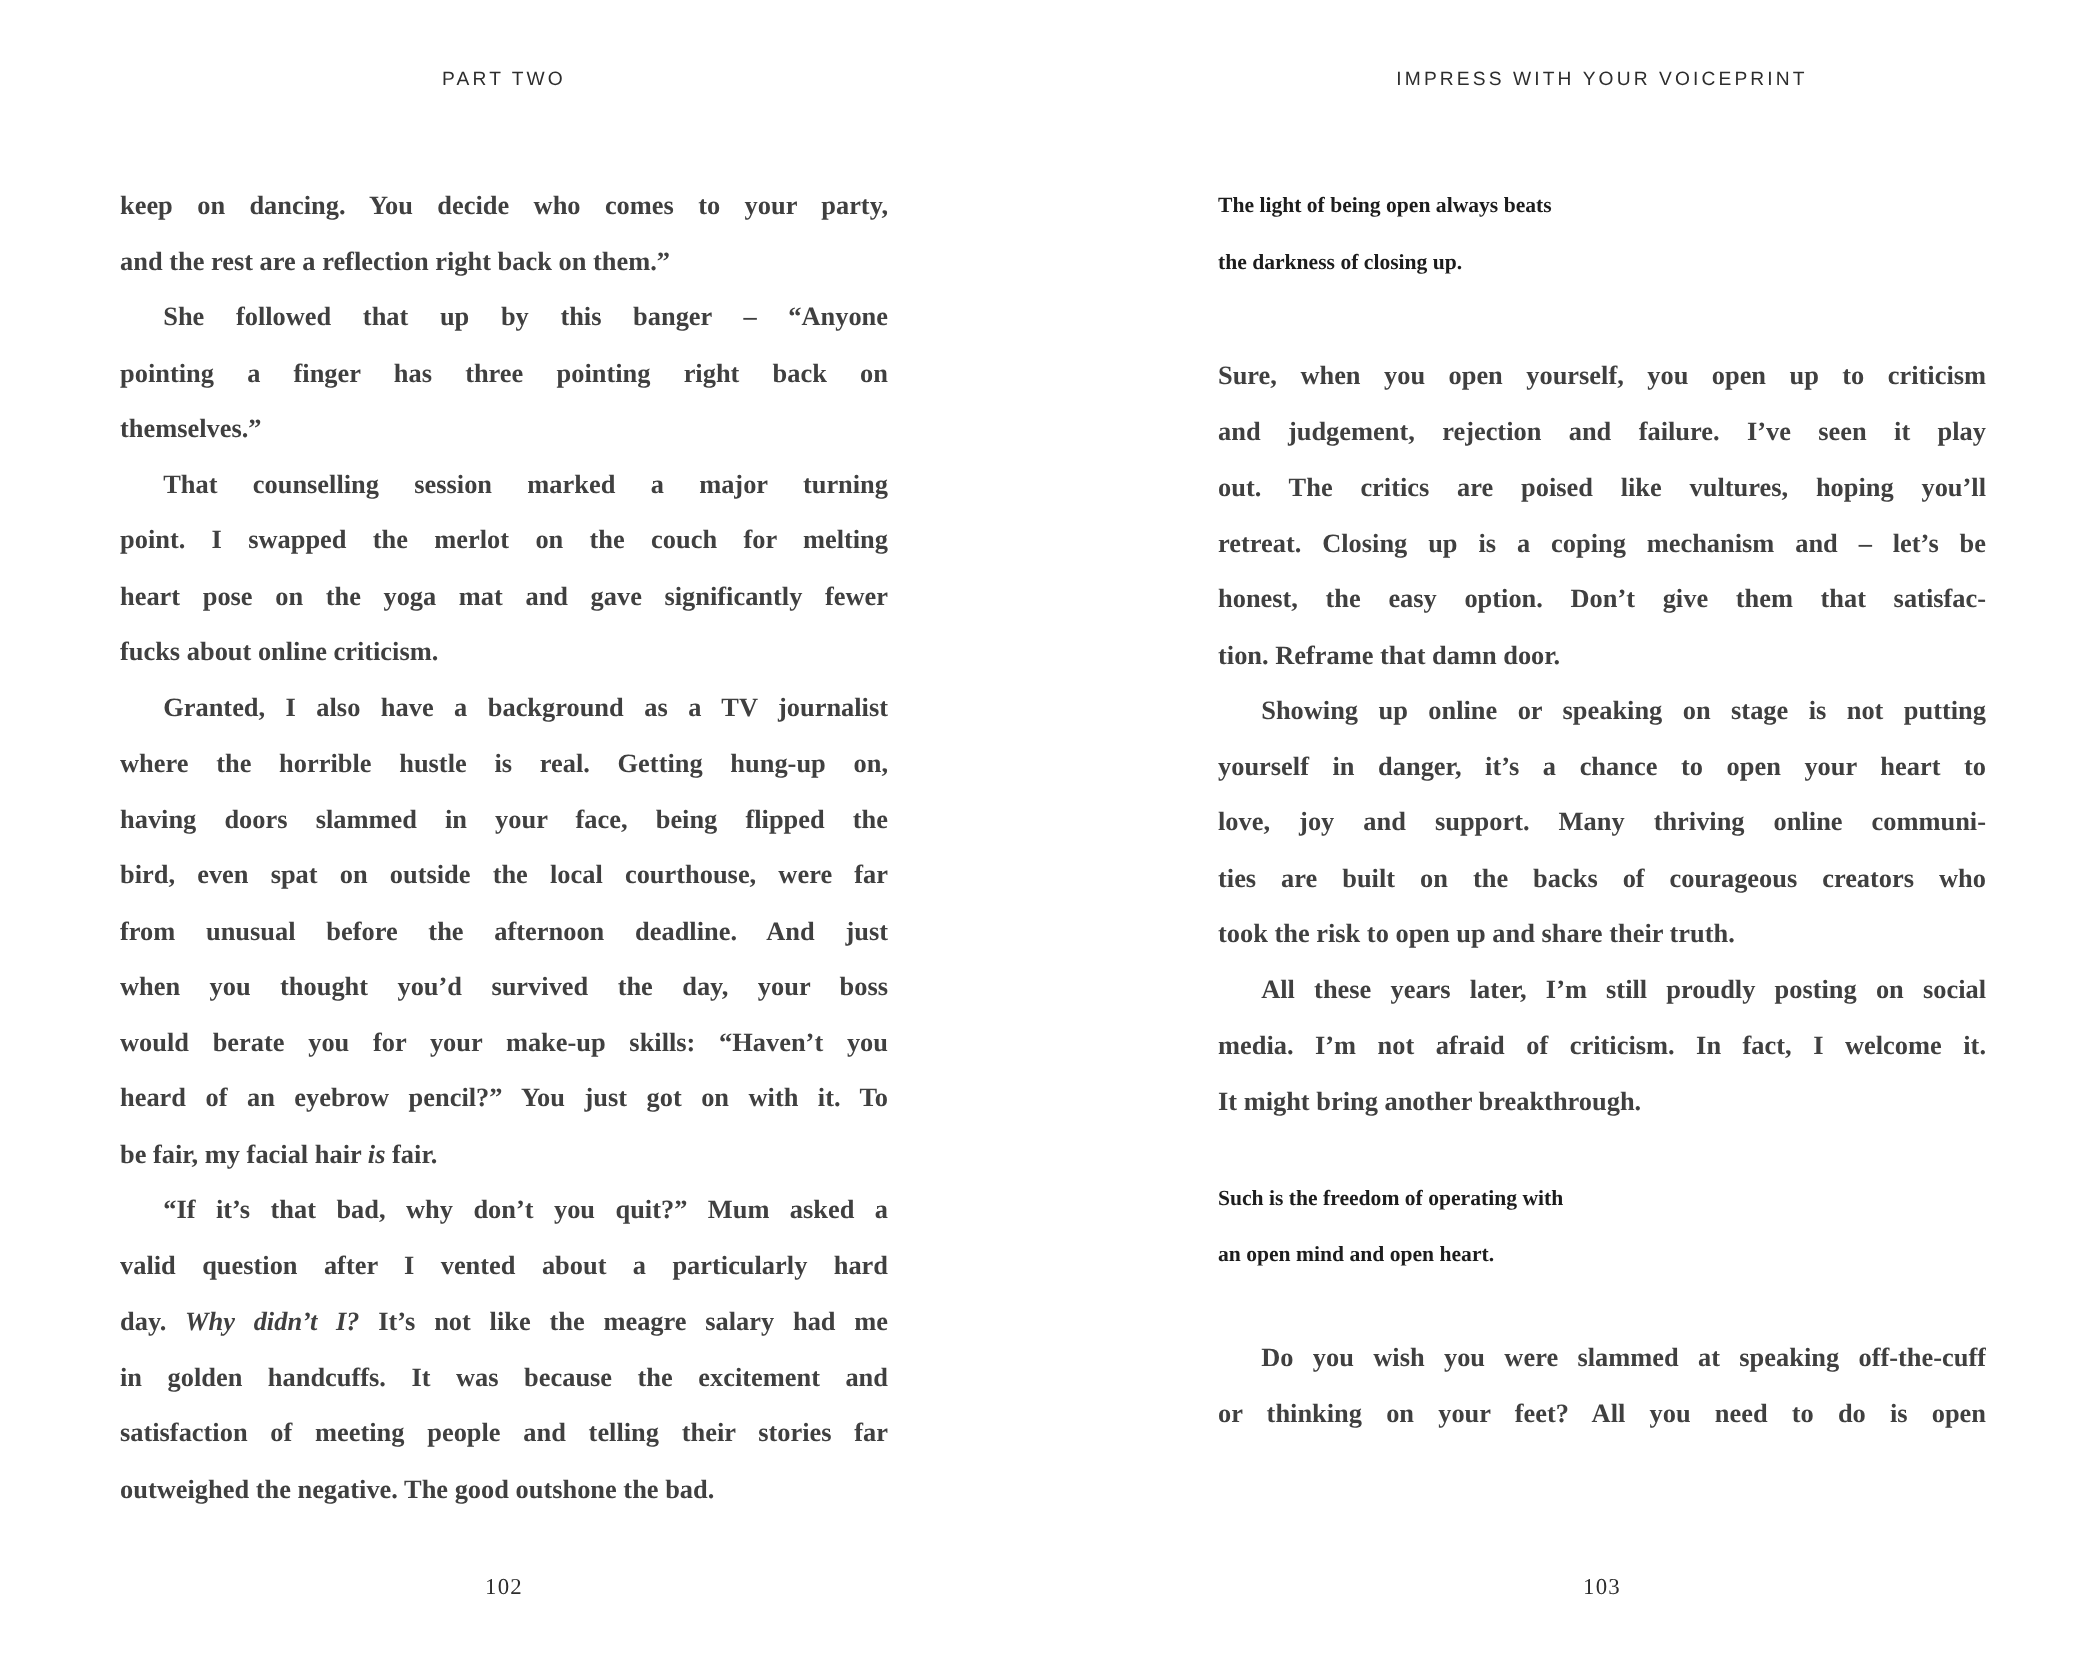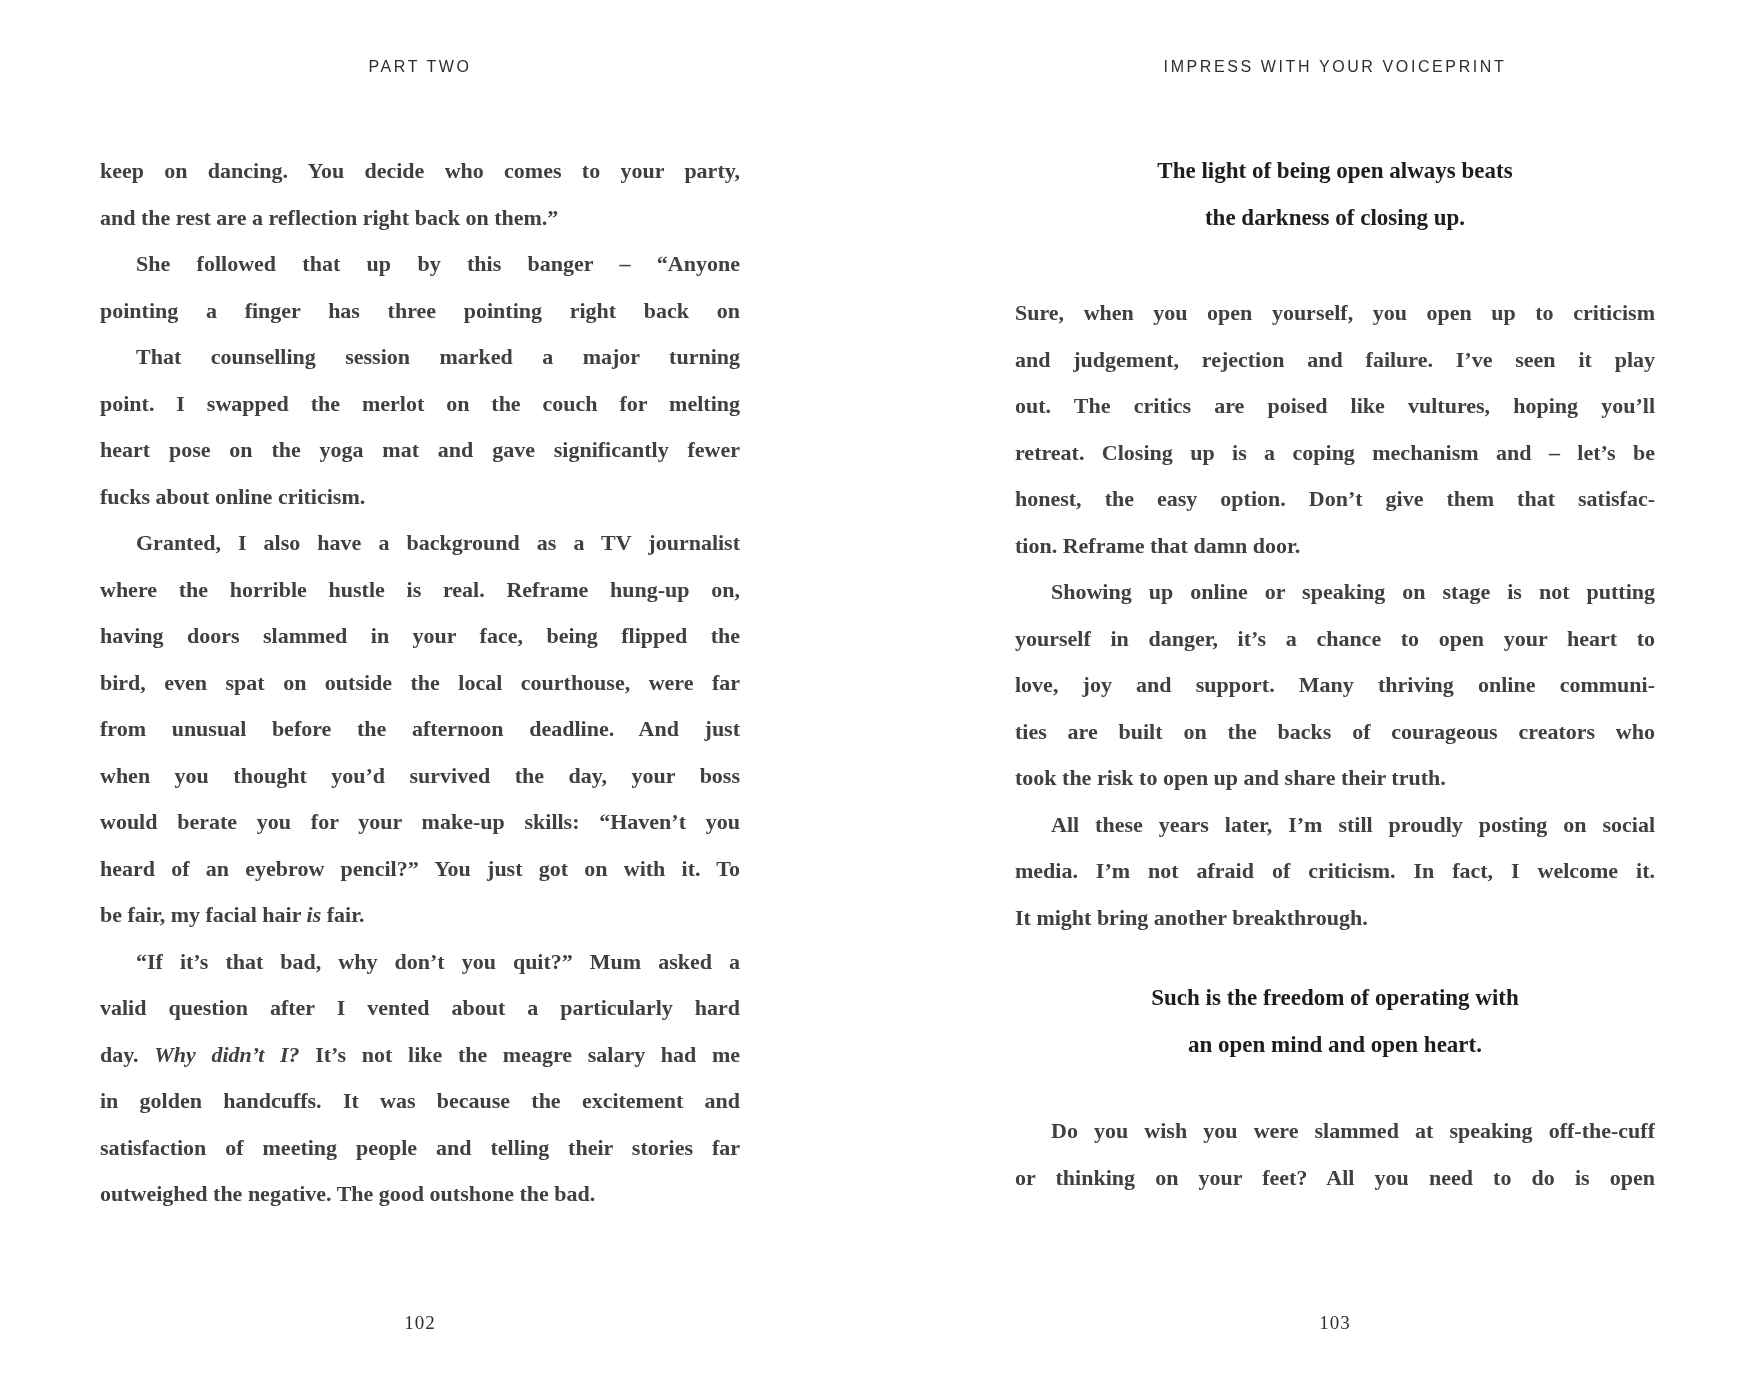--- a/index.html
+++ b/index.html
@@ -48,24 +48,23 @@
     text-align: left;
     text-align-last: left;
     -moz-text-align-last: left;
   }
   .line.indent { text-indent: 36px; }
   .line i { font-style: italic; }
 
   .heading-line {
     height: 46.5px;
     line-height: 46.5px;
-    font-size: 23px;
+    font-size: 18px;
     font-weight: 700;
     color: #1d1d1d;
-    text-align: center;
     white-space: nowrap;
     overflow: hidden;
   }
 
   .spacer { width: 100%; }
 
   .page-number {
     top: 1312px;
     text-align: center;
     font-family: Liberation Serif, serif;
@@ -79,26 +78,27 @@
 
 <div class="spread">
 
   <section class="page left-pg">
     <div class="col running-head">PART TWO</div>
     <div class="col body-col">
         <div class="line" style="white-space: normal;">keep on dancing. You decide who comes to your party,</div>
         <div class="line no-just">and the rest are a reflection right back on them.”</div>
         <div class="line indent" style="white-space: normal;">She followed that up by this banger – “Anyone</div>
         <div class="line" style="white-space: normal;">pointing a finger has three pointing right back on</div>
+        <div class="line no-just">themselves.”</div>
         <div class="line indent" style="white-space: normal;">That counselling session marked a major turning</div>
         <div class="line" style="white-space: normal;">point. I swapped the merlot on the couch for melting</div>
         <div class="line" style="white-space: normal;">heart pose on the yoga mat and gave significantly fewer</div>
         <div class="line no-just">fucks about online criticism.</div>
         <div class="line indent" style="white-space: normal;">Granted, I also have a background as a TV journalist</div>
-        <div class="line" style="white-space: normal;">where the horrible hustle is real. Reframe hung-up on,</div>
+        <div class="line" style="white-space: normal;">where the horrible hustle is real. Getting hung-up on,</div>
         <div class="line" style="white-space: normal;">having doors slammed in your face, being flipped the</div>
         <div class="line" style="white-space: normal;">bird, even spat on outside the local courthouse, were far</div>
         <div class="line" style="white-space: normal;">from unusual before the afternoon deadline. And just</div>
         <div class="line" style="white-space: normal;">when you thought you’d survived the day, your boss</div>
         <div class="line" style="white-space: normal;">would berate you for your make-up skills: “Haven’t you</div>
         <div class="line" style="white-space: normal;">heard of an eyebrow pencil?” You just got on with it. To</div>
         <div class="line no-just">be fair, my facial hair <i>is</i> fair.</div>
         <div class="line indent" style="white-space: normal;">“If it’s that bad, why don’t you quit?” Mum asked a</div>
         <div class="line" style="white-space: normal;">valid question after I vented about a particularly hard</div>
         <div class="line" style="white-space: normal;">day. <i>Why didn’t I?</i> It’s not like the meagre salary had me</div>

